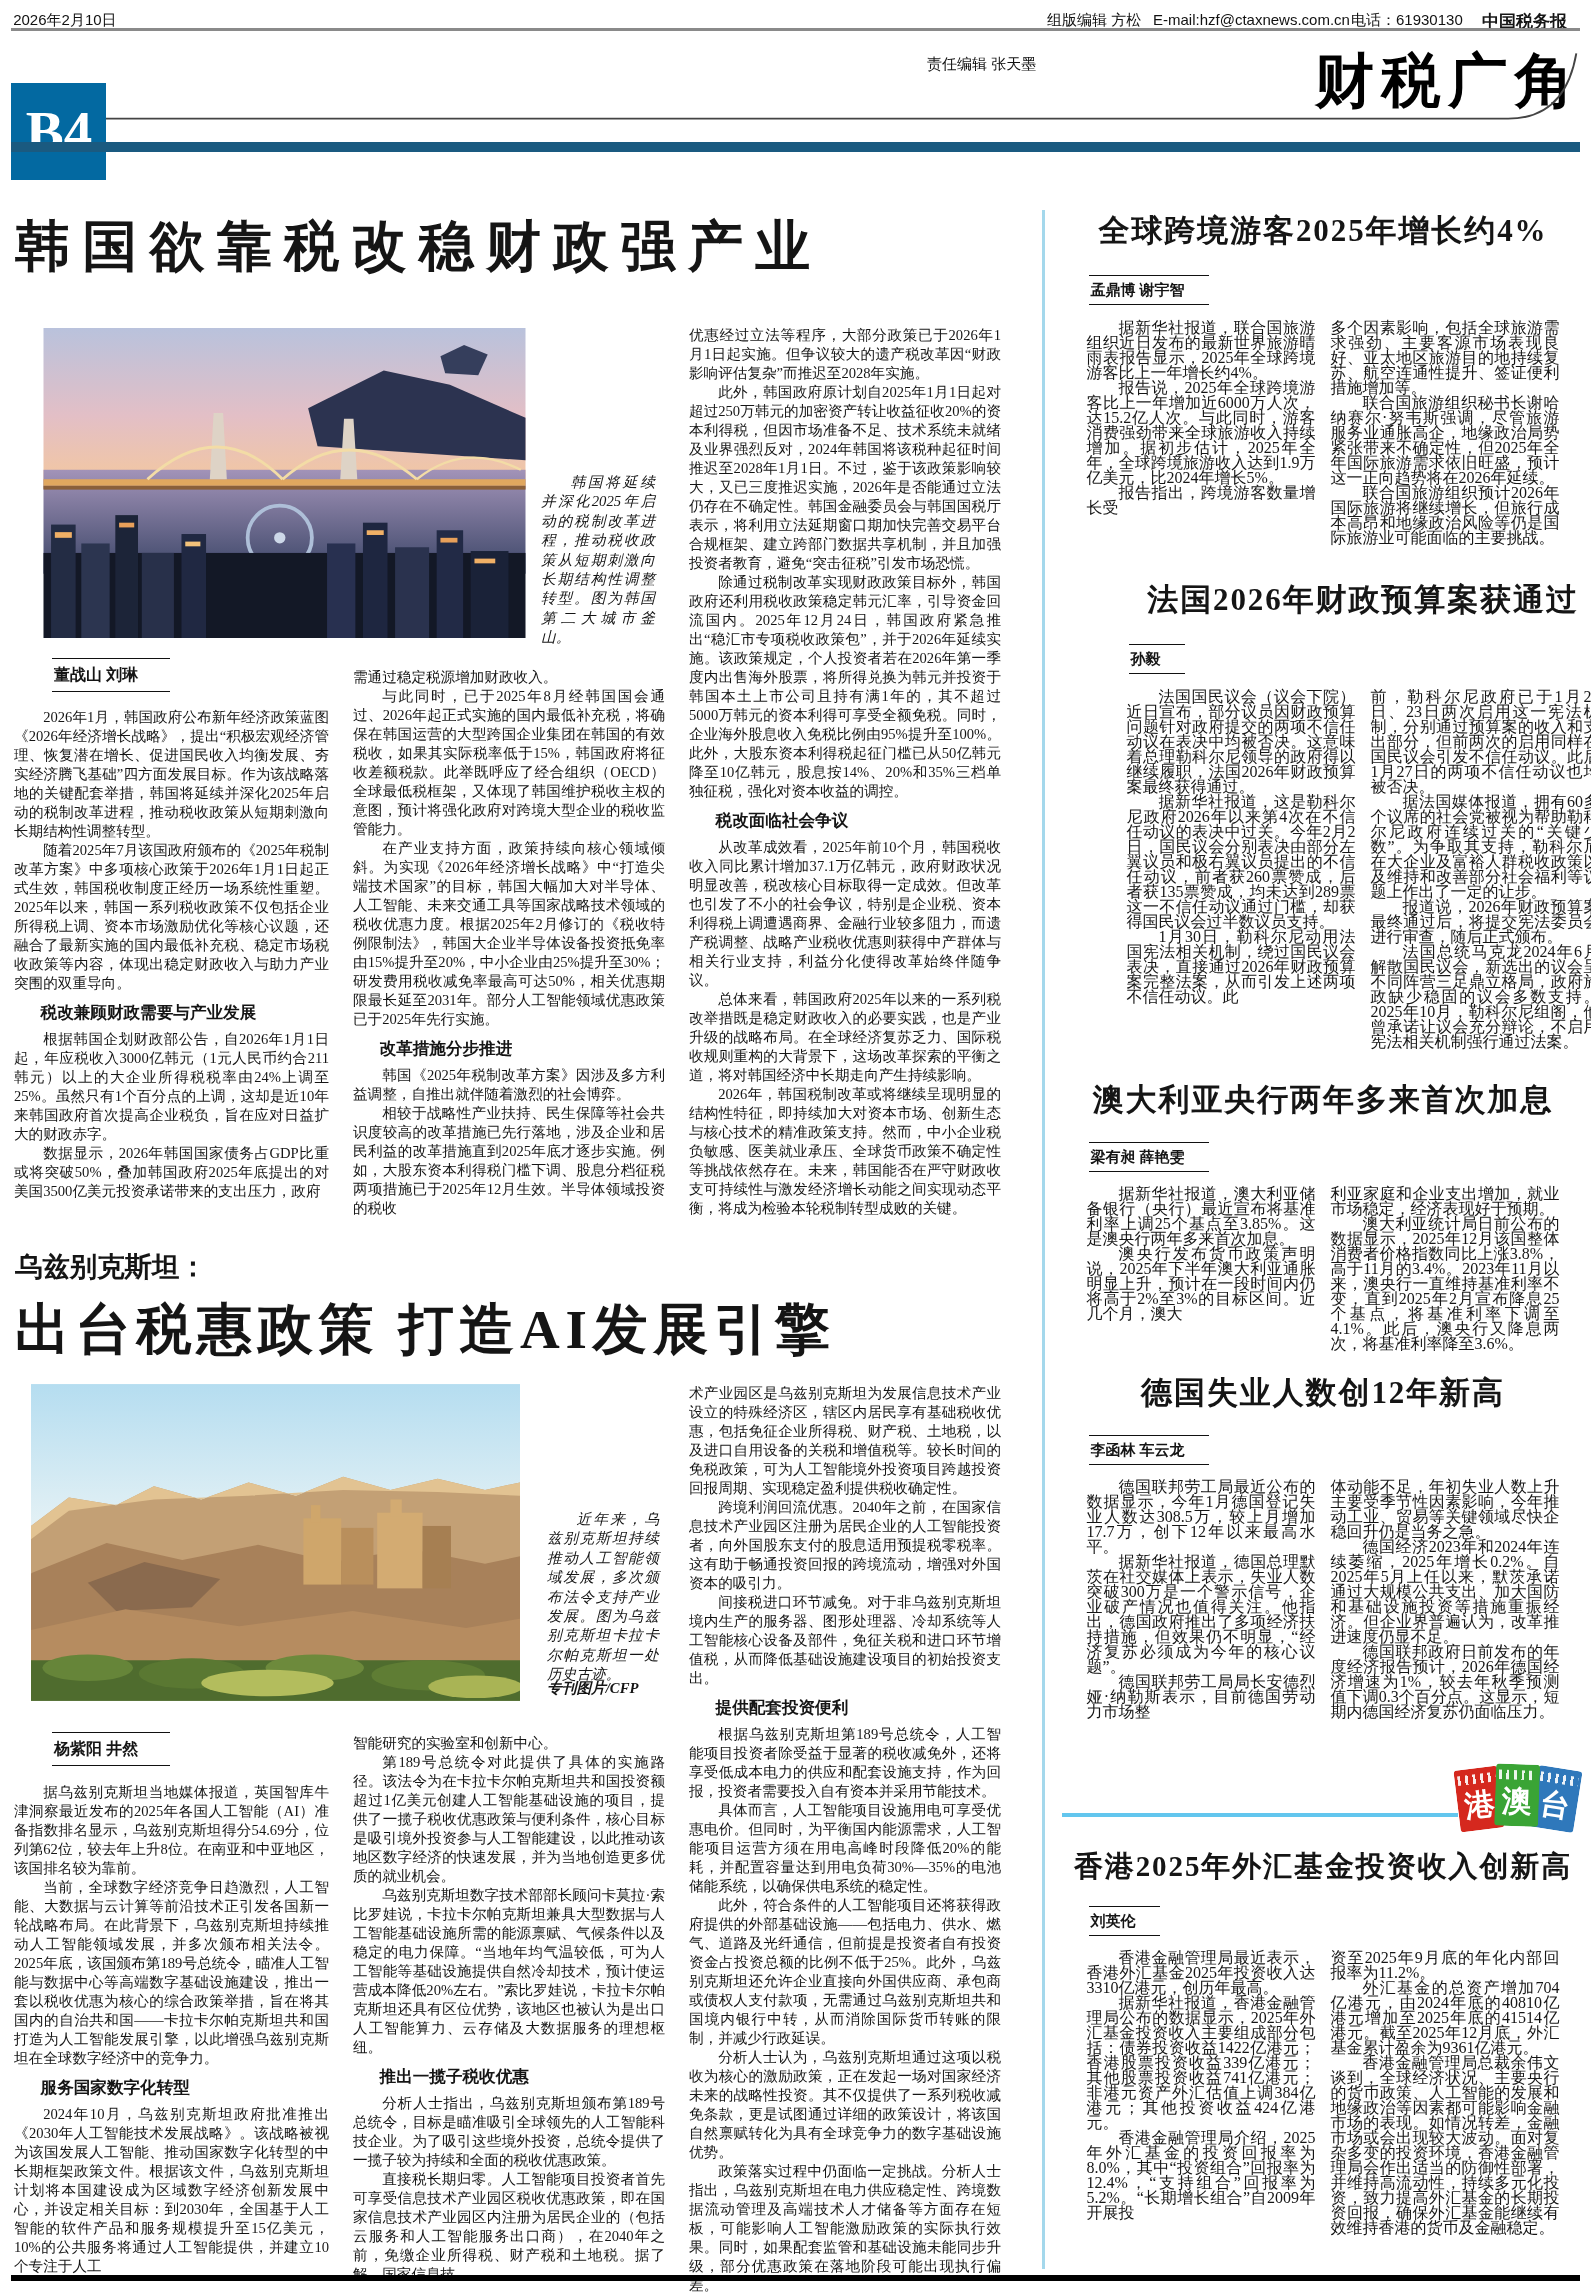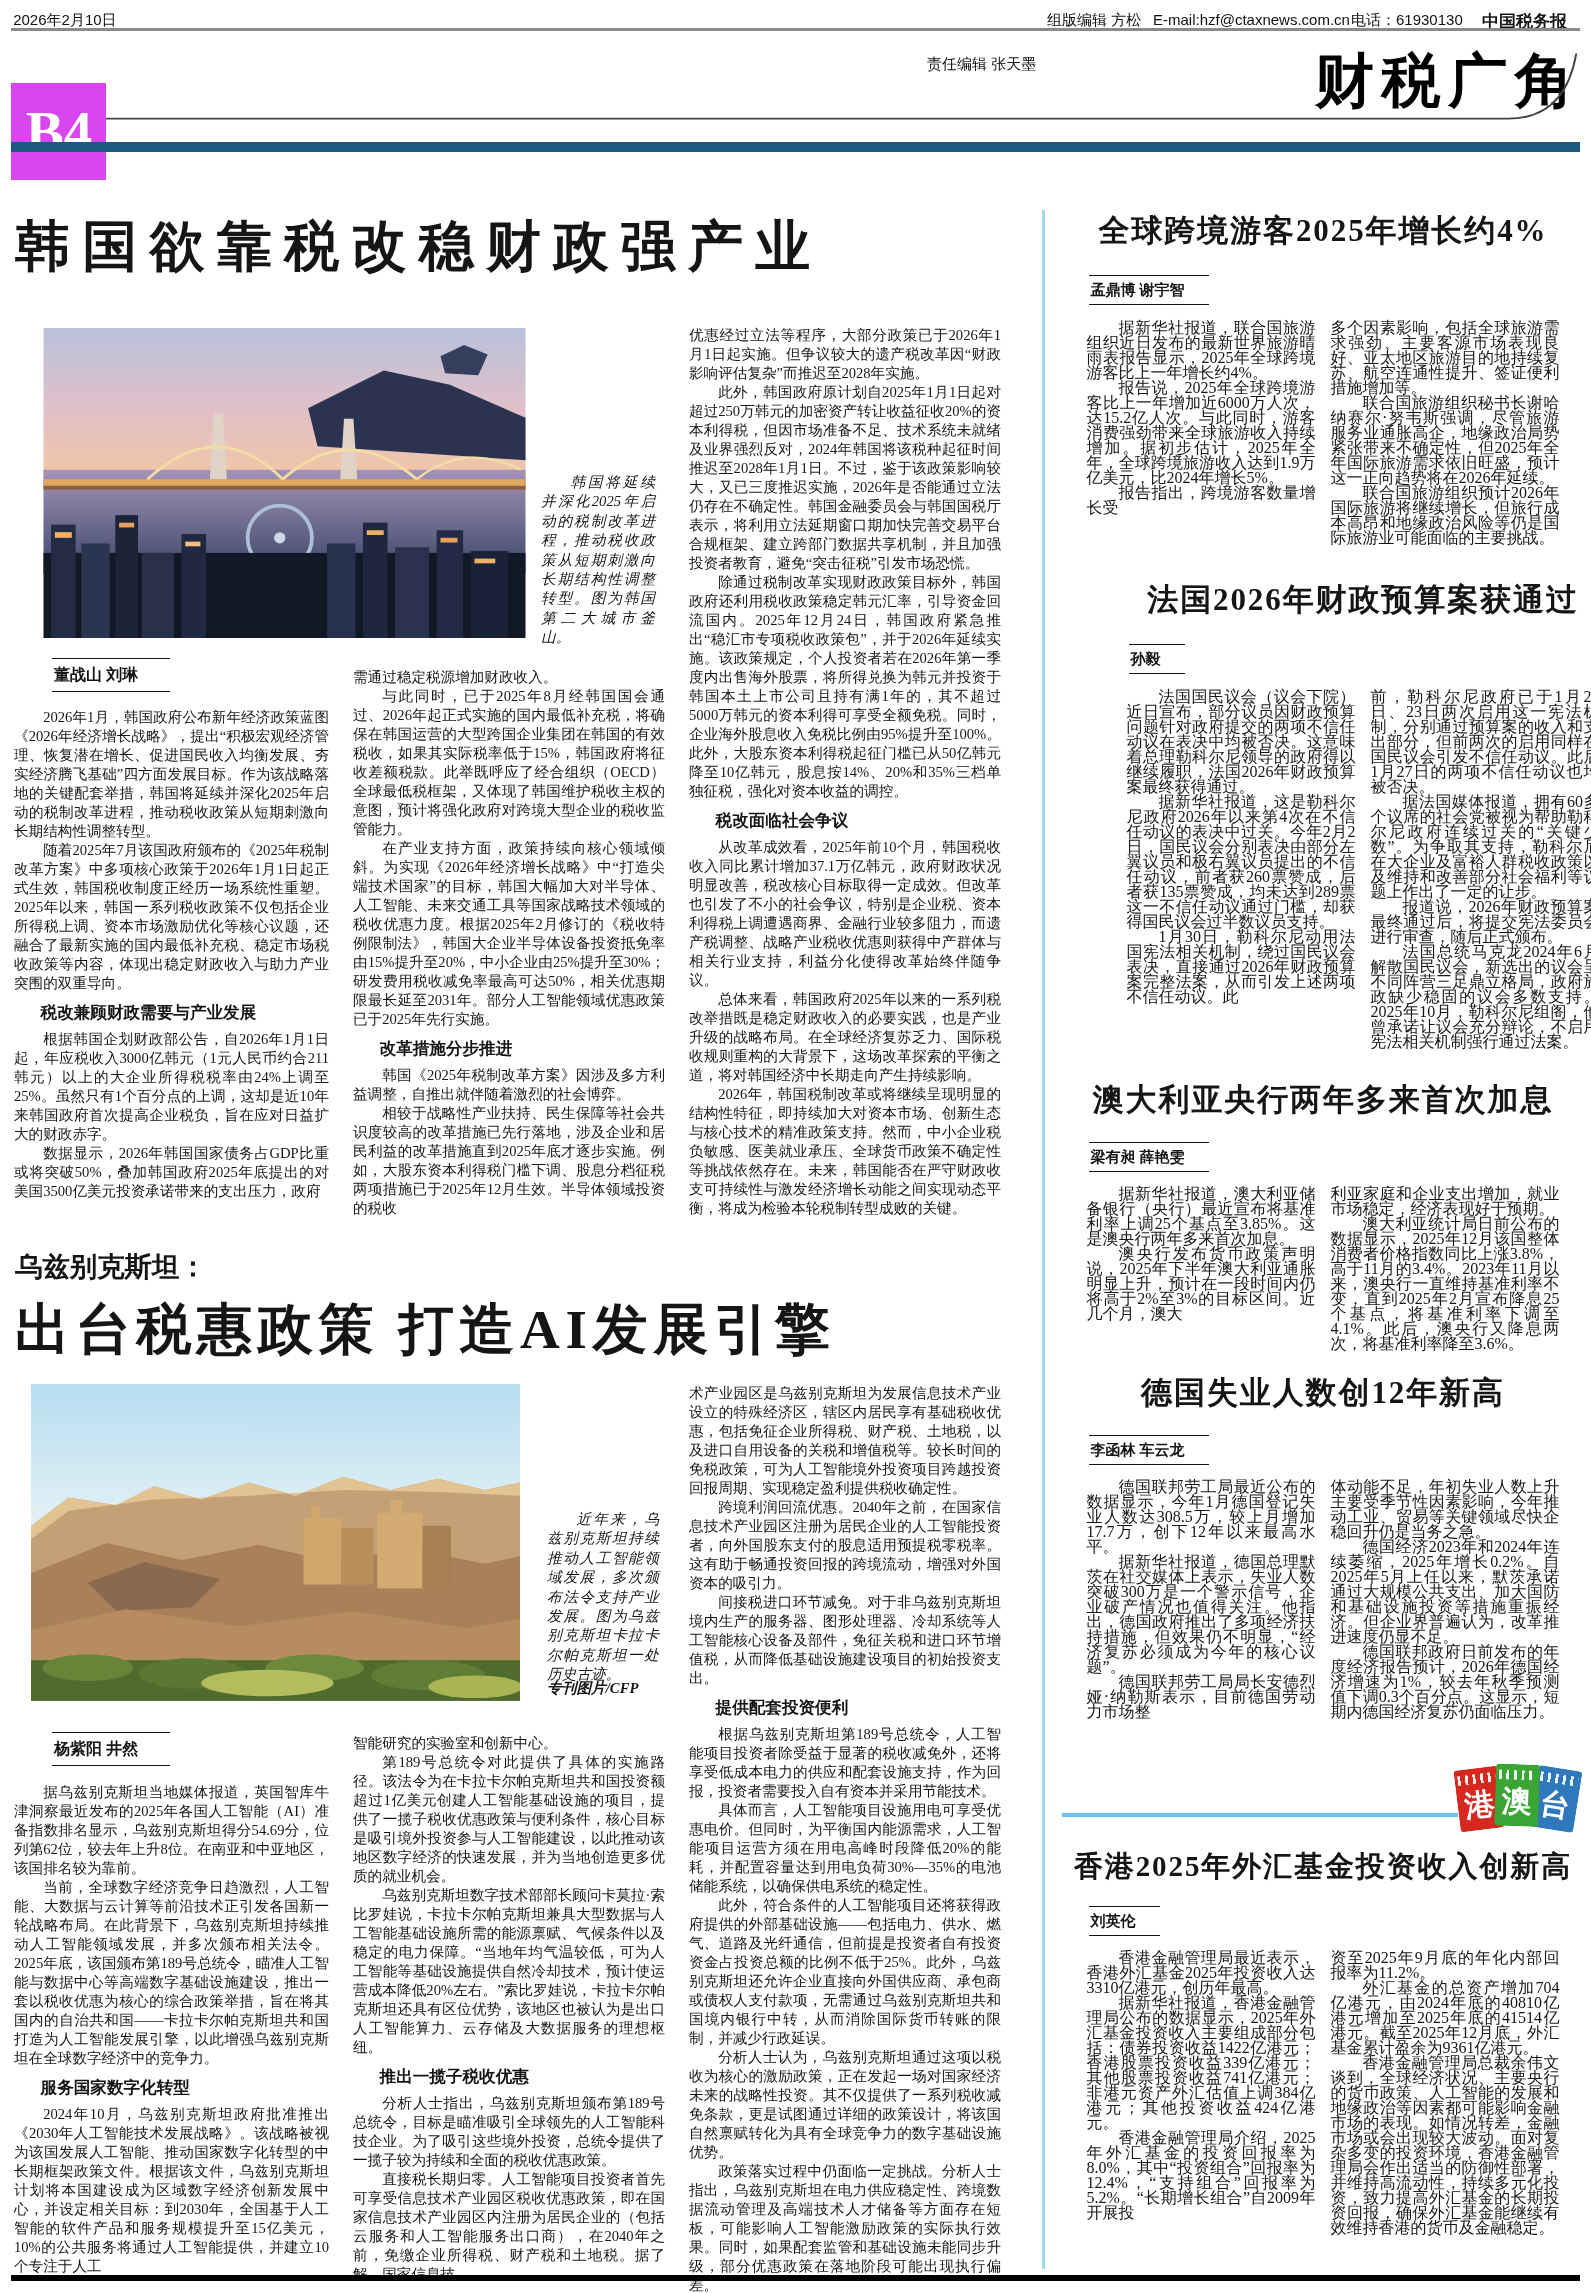--- a/index.html
+++ b/index.html
@@ -3,21 +3,21 @@
 <meta charset="utf-8">
 <style>
   html,body{margin:0;padding:0;background:#e8e8e8;}
   .paper{position:relative;width:1592px;height:2294px;background:#ffffff;
          font-family:"Liberation Serif",serif;color:#151515;overflow:hidden;}
   .abs{position:absolute;}
   
   .hdr{font-family:"Liberation Sans",sans-serif;font-size:15px;color:#111;white-space:nowrap;}
   .paper-name{font-family:"Liberation Sans",sans-serif;font-weight:bold;font-size:17px;}
   .masthead{font-weight:900;font-size:59px;letter-spacing:7.6px;color:#000;}
-  .pageno{background:#d946ef;color:#fff;width:95px;height:97px;display:flex;align-items:center;justify-content:center;
+  .pageno{background:#0369a1;color:#fff;width:95px;height:97px;display:flex;align-items:center;justify-content:center;
           font-family:"Liberation Serif",serif;font-weight:bold;font-size:57px;}
   .bluebar{background:#1a5a80;height:10.4px;}
   .thinrule{background:#8a8a8a;height:2.8px;}
   
   .main-headline{font-weight:bold;font-size:55px;letter-spacing:12.3px;white-space:nowrap;}
   .kicker{font-family:"Liberation Sans",sans-serif;font-weight:bold;font-size:27.4px;}
   .byline{display:inline-block;font-family:"Liberation Sans",sans-serif;font-weight:bold;font-size:16px;
           border-top:1.9px solid #111;border-bottom:1.9px solid #111;padding:5.7px 32px 5.7px 1.9px;margin-left:38px;}
   .col{font-size:14.6px;line-height:19px;text-align:justify;}
   .col p{margin:0;text-indent:2em;}

